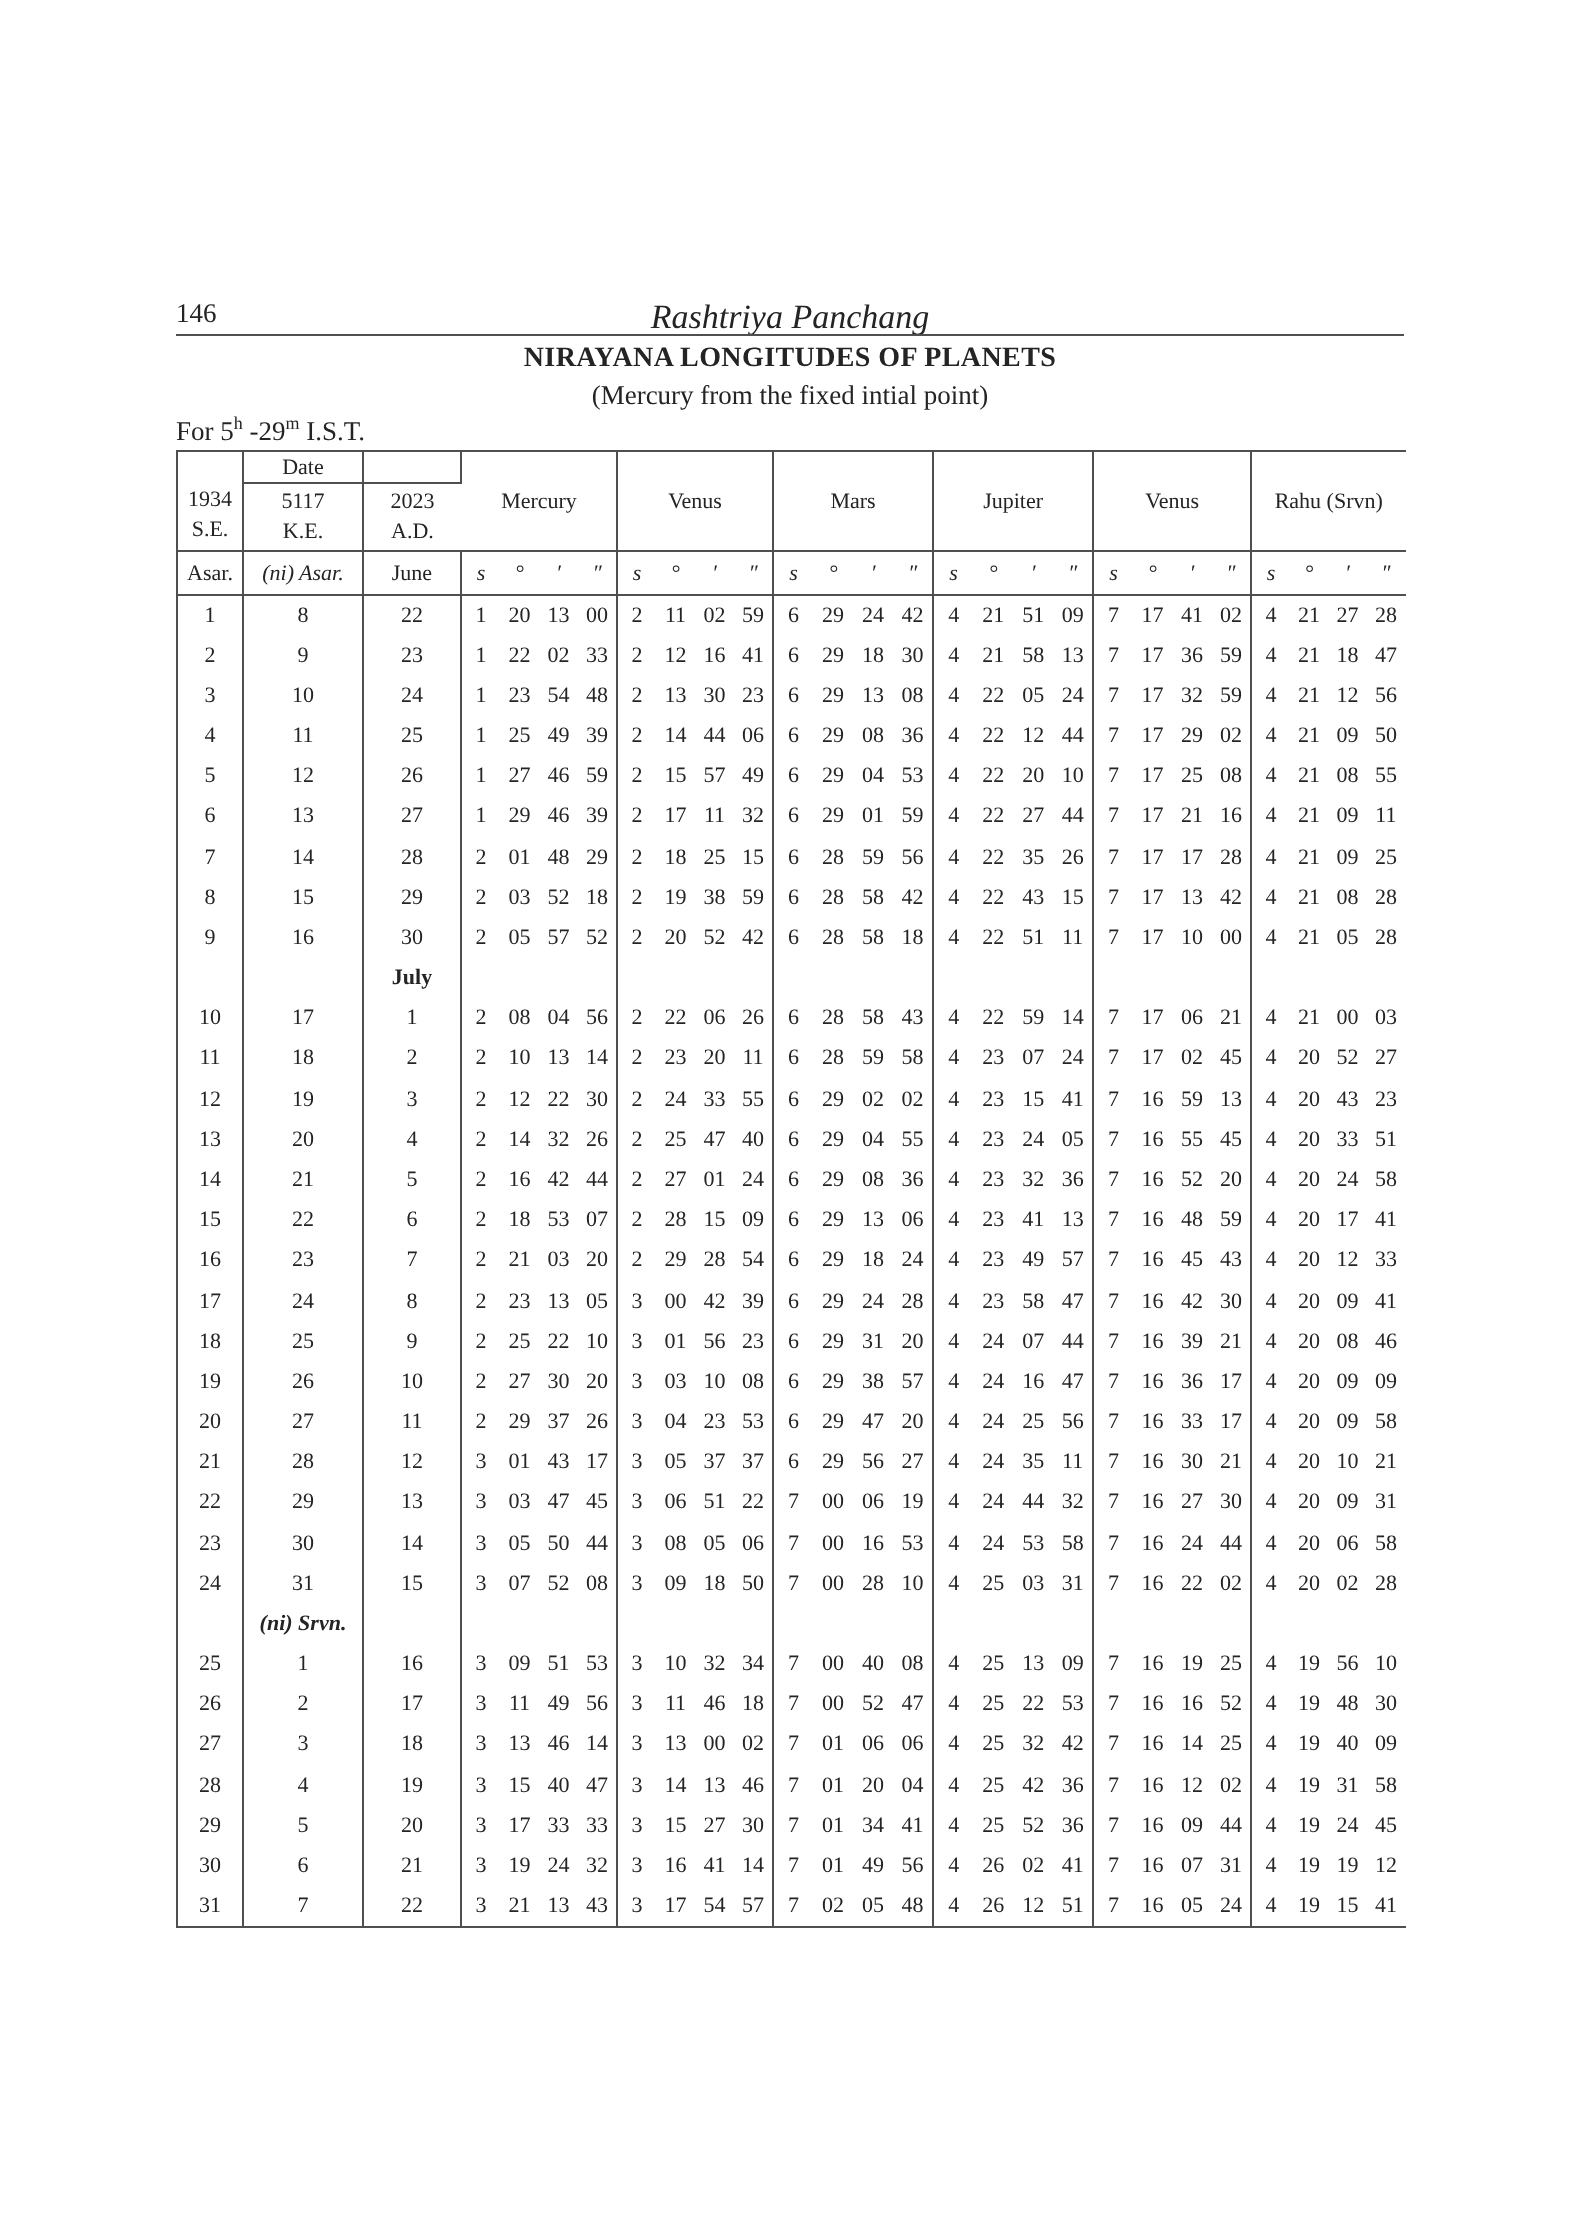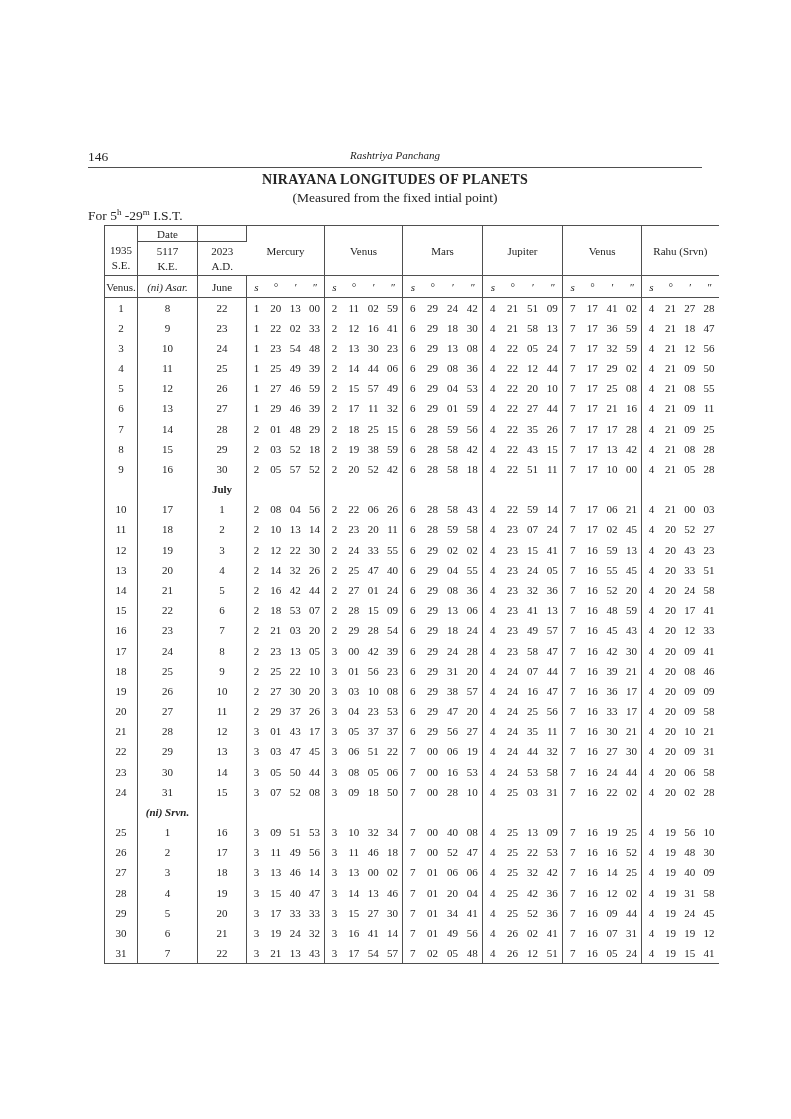--- a/index.html
+++ b/index.html
@@ -12,38 +12,37 @@
     background:#ffffff;
     font-family:"Liberation Serif","DejaVu Serif",serif;
     color:var(--ink);
     overflow:hidden;
     position:relative;
   }
   .page{position:absolute;left:0;top:0;width:791px;height:1083px;}
 
   
   .pageno{position:absolute;left:88px;top:149px;font-size:13.5px;}
-  .running-title{position:absolute;left:88px;top:149px;width:614px;text-align:center;font-style:italic;font-size:11px;}
+  .running-title{position:absolute;left:88px;top:149px;width:614px;text-align:center;font-style:italic;font-size:17px;}
   .head-rule{position:absolute;left:88px;top:167px;width:614px;height:0;border-top:1px solid var(--line);}
 
   .main-title{position:absolute;left:88px;top:172px;width:614px;text-align:center;font-weight:bold;font-size:14px;letter-spacing:.2px;}
   .sub-title{position:absolute;left:88px;top:190px;width:614px;text-align:center;font-size:13.5px;}
   .time-line{position:absolute;left:88px;top:208px;width:614px;font-size:13.5px;}
   .time-line sup{font-size:9px;line-height:0;}
 
   
   table.lon{
     position:absolute;left:88px;top:225px;
     width:614px;
     border-collapse:collapse;
     table-layout:fixed;
     border-top:1px solid var(--line);
     border-left:1px solid var(--line);
     border-bottom:1px solid var(--line);
-    margin-left:16px;
   }
   table.lon td{
     padding:0;margin:0;
     text-align:center;vertical-align:middle;
     white-space:nowrap;overflow:hidden;
     font-size:11px;color:var(--ink);
   }
   tr>td:last-child{border-right:none !important;}
   .br{border-right:1px solid var(--line);}
   .bb{border-bottom:1px solid var(--line);}
@@ -64,21 +63,21 @@
 </head>
 <body>
 
 <div class="page">
 
   <div class="pageno">146</div>
   <div class="running-title">Rashtriya Panchang</div>
   <div class="head-rule"></div>
 
   <div class="main-title">NIRAYANA LONGITUDES OF PLANETS</div>
-  <div class="sub-title">(Measured from the fixed intial point)</div>
+  <div class="sub-title">(Mercury from the fixed intial point)</div>
   <div class="time-line"><span>For 5</span><sup>h</sup><span> -29</span><sup>m</sup><span> I.S.T.</span></div>
 
   <table class="lon">
     <colgroup>
         <col style="width: 33px;">
         <col style="width: 60px;">
         <col style="width: 49px;">
         <col style="width: 19.5px;">
         <col style="width: 19.5px;">
         <col style="width: 19.5px;">
@@ -110,26 +109,26 @@
         <td class="br bb date-hd">Date</td>
         <td class="br bb"></td>
         <td class="br bb planet" colspan="4" rowspan="2">Mercury</td>
         <td class="br bb planet" colspan="4" rowspan="2">Venus</td>
         <td class="br bb planet" colspan="4" rowspan="2">Mars</td>
         <td class="br bb planet" colspan="4" rowspan="2">Jupiter</td>
         <td class="br bb planet" colspan="4" rowspan="2">Venus</td>
         <td class="bb planet" colspan="4" rowspan="2">Rahu (Srvn)</td>
       </tr>
       <tr class="r2">
-        <td class="br bb era"><span>1935</span><br><span>S.E.</span></td>
+        <td class="br bb era"><span>1934</span><br><span>S.E.</span></td>
         <td class="br bb era"><span>5117</span><br><span>K.E.</span></td>
         <td class="br bb era"><span>2023</span><br><span>A.D.</span></td>
       </tr>
       <tr class="r3">
-          <td class="br bb unit-label">Venus.</td>
+          <td class="br bb unit-label">Asar.</td>
           <td class="br bb unit-label it">(ni) Asar.</td>
           <td class="br bb unit-label">June</td>
           <td class="bb sym">s</td>
           <td class="bb sym">°</td>
           <td class="bb sym">′</td>
           <td class="bb sym br">″</td>
           <td class="bb sym">s</td>
           <td class="bb sym">°</td>
           <td class="bb sym">′</td>
           <td class="bb sym br">″</td>

